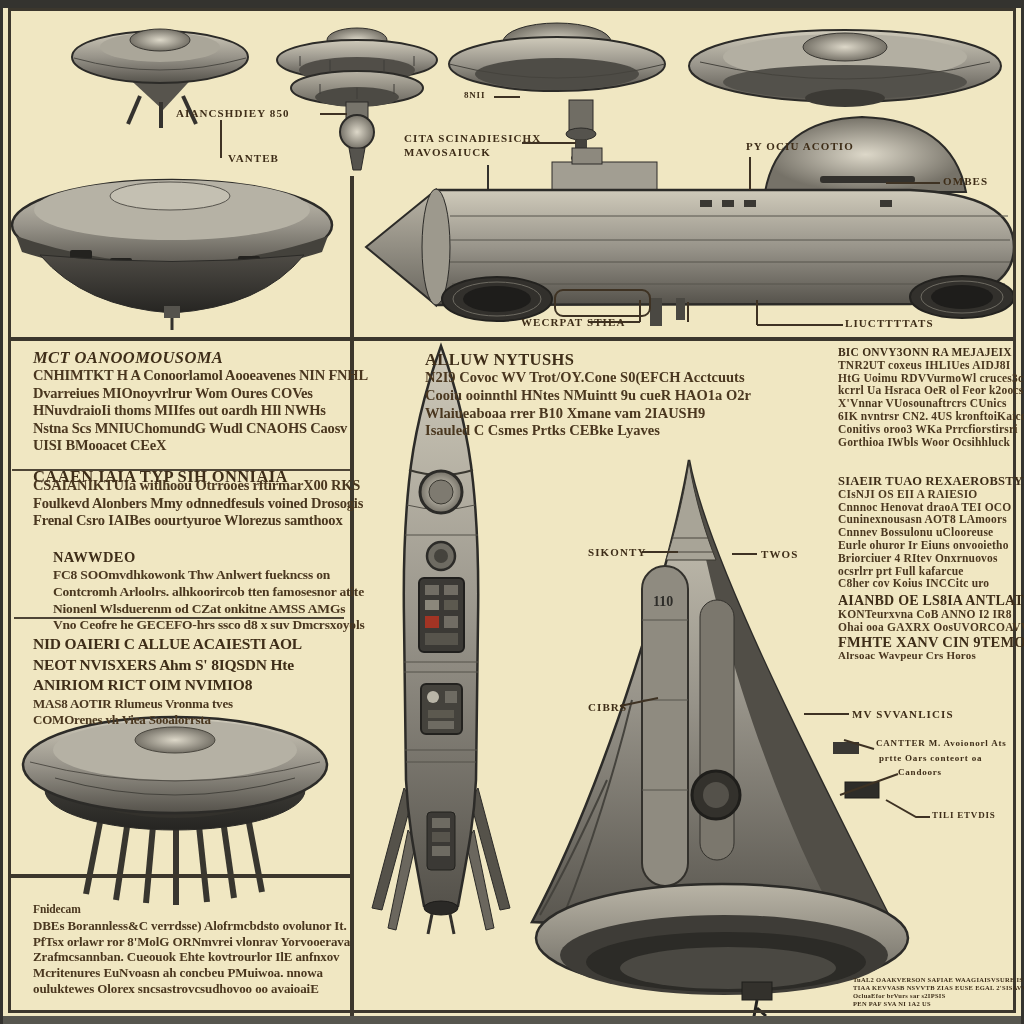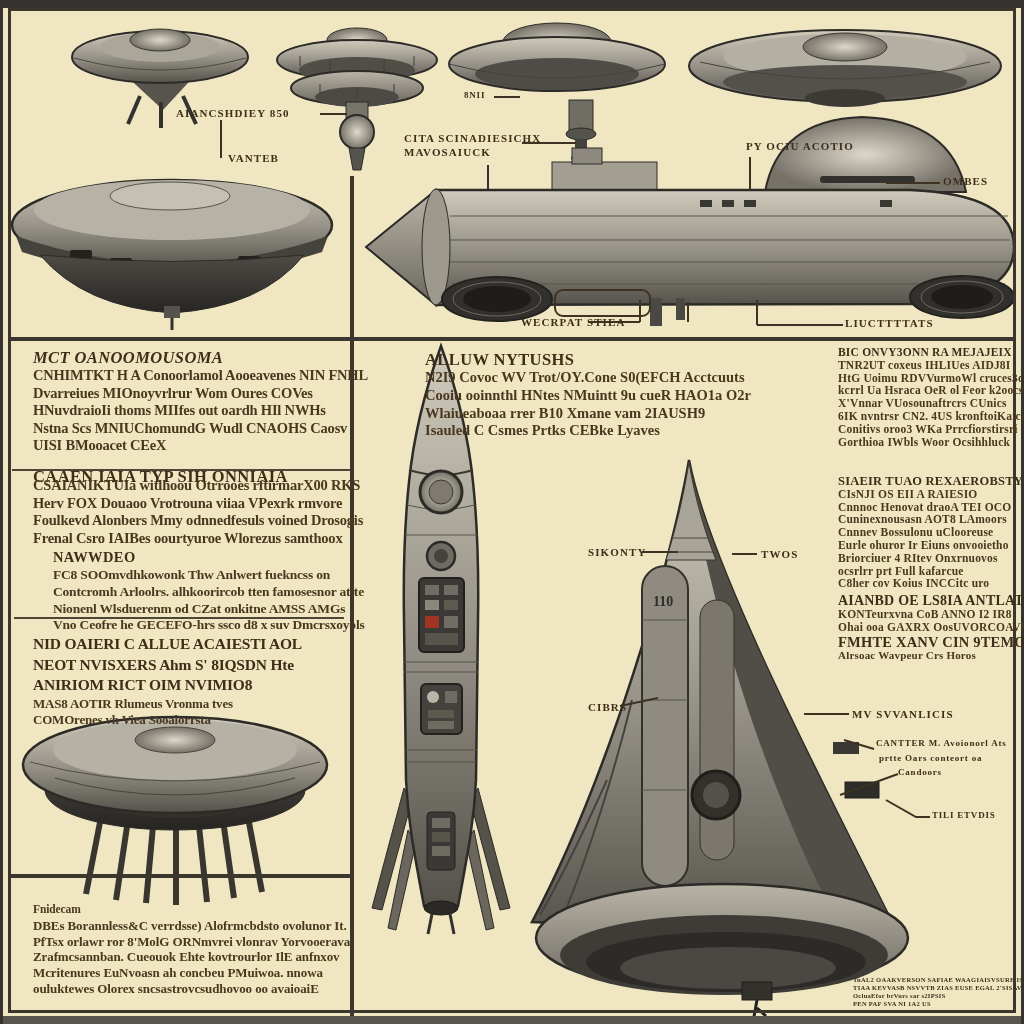--- a/index.html
+++ b/index.html
@@ -261,21 +261,20 @@
     <span class="ln">CNHIMTKT H A Conoorlamol Aooeavenes NIN FNHL</span>
     <span class="ln">Dvarreiues MIOnoyvrlrur Wom Oures COVes</span>
     <span class="ln">HNuvdraioIi thoms MIIfes out oardh HIl NWHs</span>
     <span class="ln">Nstna Scs MNIUChomundG Wudl CNAOHS Caosv</span>
     <span class="ln">UISI BMooacet CEeX</span>
     <span class="hdr" style="display:block;margin-top:12px;">CAAEN IAIA TYP SIH ONNIAIA</span>
   </div>
 
   <div class="tblock lcol" style="left:33px;top:477px;width:316px;">
     <span class="ln">CSAIANIKTUIa witlhoou Otrrooes rftirmarX00 RKS</span>
-    <span class="ln">Herv FOX Douaoo Vrotrouna viiaa VPexrk rmvore</span>
     <span class="ln">Foulkevd Alonbers Mmy odnnedfesuls voined Drosogis</span>
     <span class="ln">Frenal Csro IAIBes oourtyuroe Wlorezus samthoox</span>
   </div>
 
   <div class="tblock lcol" style="left:33px;top:548px;width:316px;margin-left:20px;">
     <span class="hdr" style="font-size:14.5px;">NAWWDEO</span>
     <span class="ln" style="font-size:13.5px;line-height:16.8px;">FC8 SOOmvdhkowonk Thw Anlwert fuekncss on</span>
     <span class="ln" style="font-size:13.5px;line-height:16.8px;">Contcromh Arloolrs. alhkoorircob tten famosesnor atite</span>
     <span class="ln" style="font-size:13.5px;line-height:16.8px;">Nionenl Wlsduerenm od CZat onkitne AMSS AMGs</span>
     <span class="ln" style="font-size:13.5px;line-height:16.8px;">Vno Ceofre he GECEFO-hrs ssco d8 x suv Dmcrsxoyols</span>

